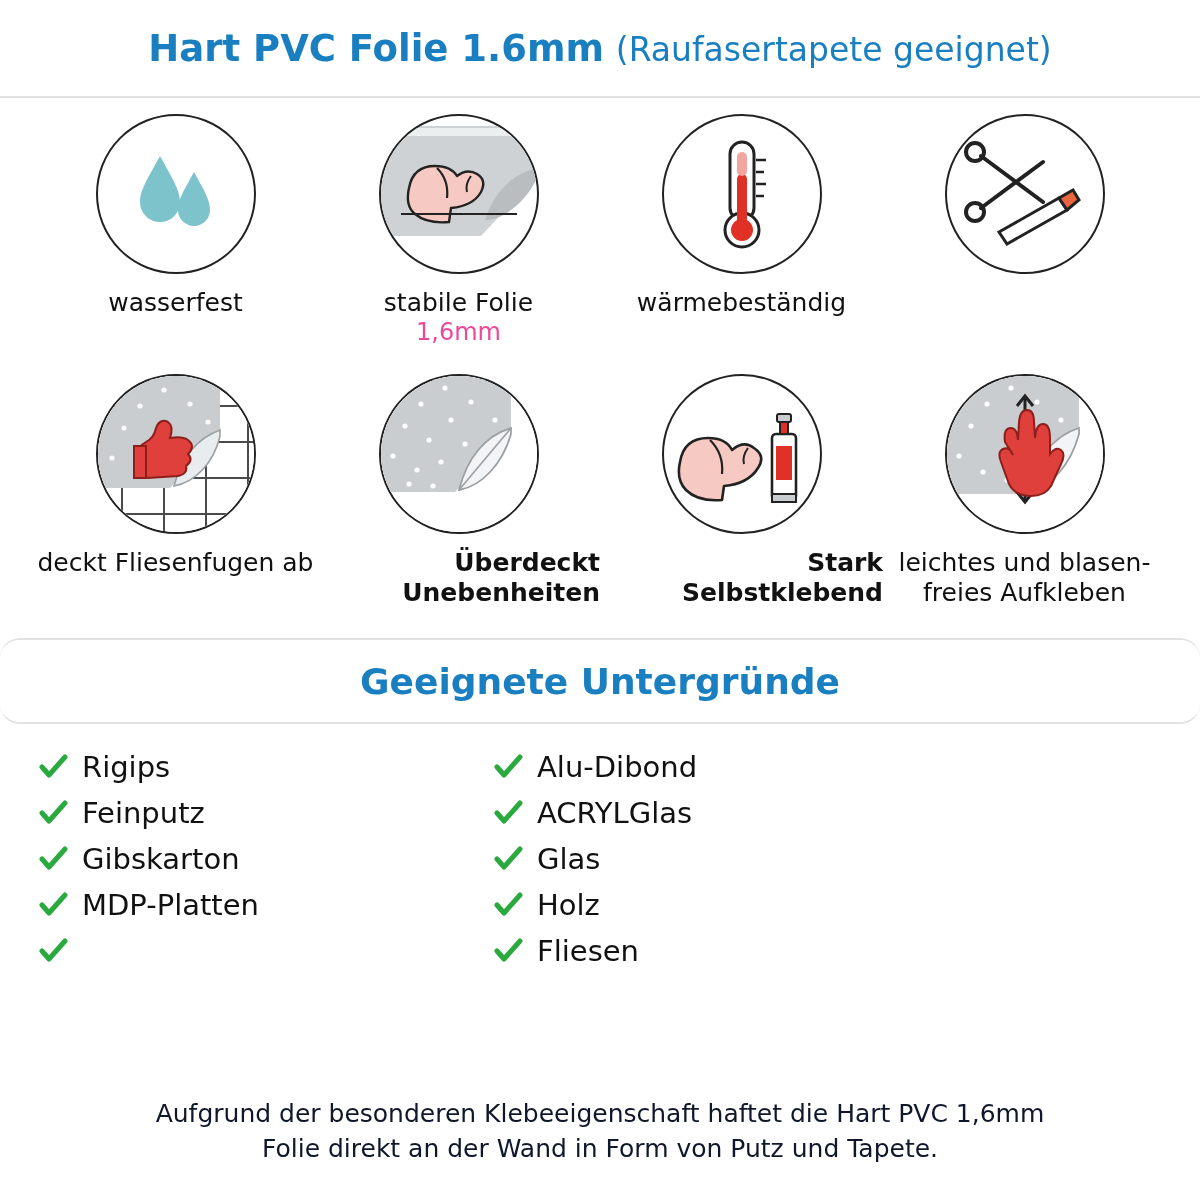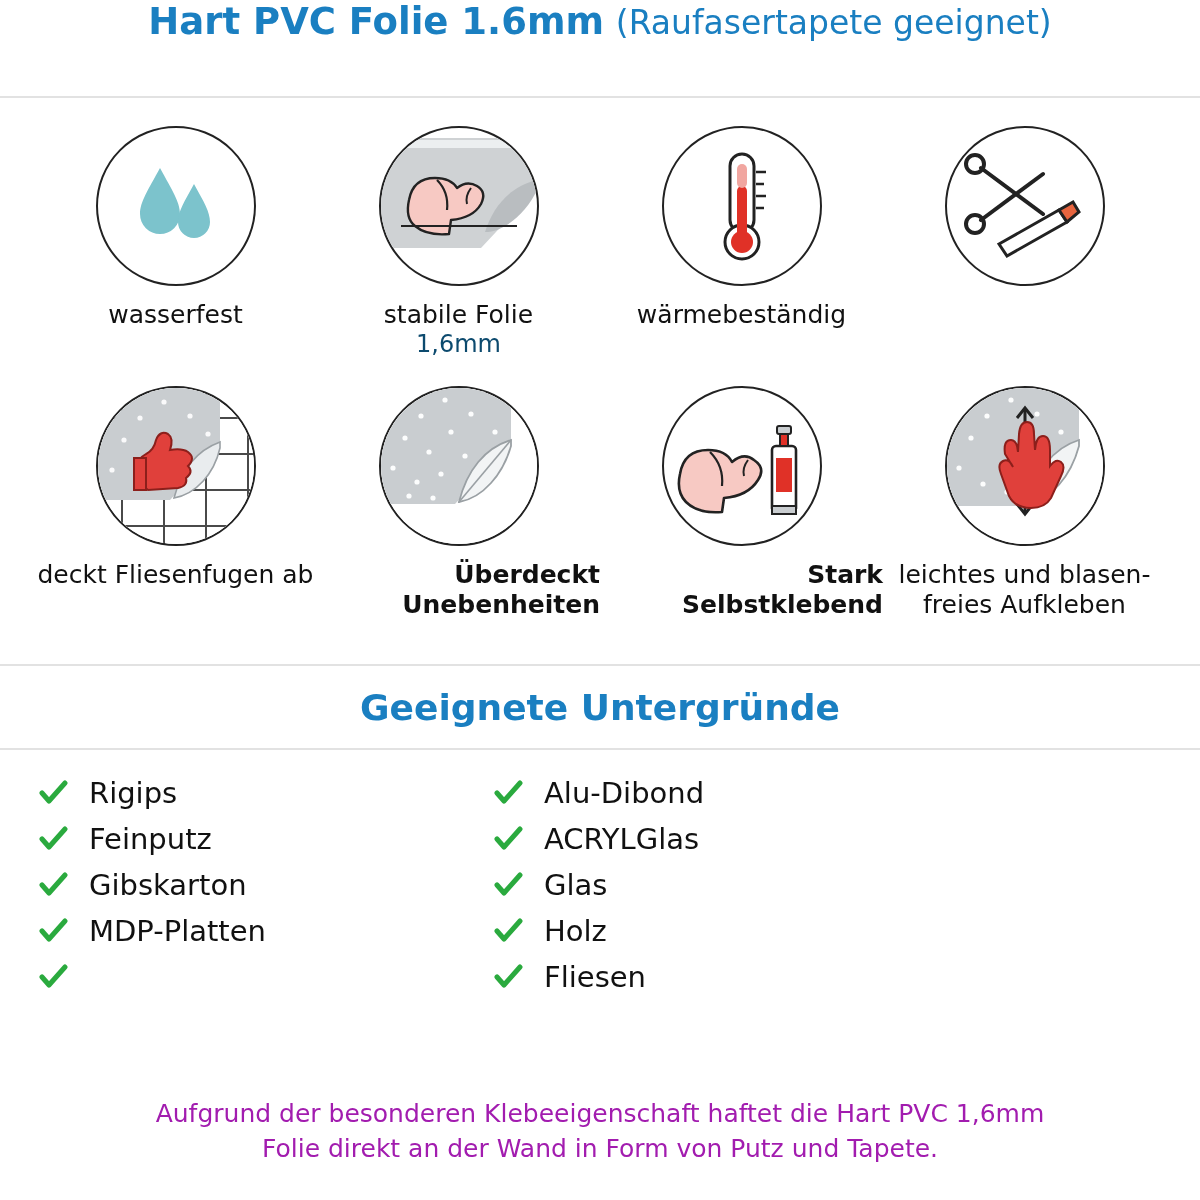--- a/index.html
+++ b/index.html
@@ -18,20 +18,21 @@
     width: 1200px;
     height: 1200px;
     position: relative;
     box-sizing: border-box;
   }
 
   
   .header {
     height: 98px;
     display: flex;
+    align-items: center;
     justify-content: center;
     border-bottom: 2px solid #e2e2e2;
     box-sizing: border-box;
   }
   .header-title {
     font-size: 37px;
     color: #1a7fc1;
     white-space: nowrap;
   }
   .header-title .main {
@@ -40,21 +41,21 @@
   .header-title .sub {
     font-weight: normal;
     font-size: 33px;
   }
 
   
   .features {
     display: grid;
     grid-template-columns: repeat(4, 1fr);
     grid-template-rows: 260px 260px;
-    padding: 28px 34px 0 34px;
+    padding: 16px 34px 0 34px;
     box-sizing: border-box;
   }
   .feature {
     display: flex;
     flex-direction: column;
     align-items: center;
   }
   .circle {
     width: 156px;
     height: 156px;
@@ -70,33 +71,34 @@
     text-align: center;
     font-size: 25px;
     line-height: 1.18;
     color: #111;
   }
   .caption.bold {
     font-weight: bold;
     text-align: right;
   }
   .caption .red {
-    color: #0c4a6e;
+    color: #ec4899;
     font-size: 24px;
   }
 
   
   .section-band {
     border-top: 2px solid #e2e2e2;
     border-bottom: 2px solid #e2e2e2;
     height: 82px;
     display: flex;
     align-items: center;
     justify-content: center;
-    margin-top: 18px;
+    margin-top: 4px;
+    border-radius: 20px;
   }
   .section-title {
     font-size: 36px;
     font-weight: bold;
     color: #1a7fc1;
   }
 
   
   .substrates {
     display: grid;
@@ -105,41 +107,41 @@
     box-sizing: border-box;
   }
   .sub-col {
     display: flex;
     flex-direction: column;
     gap: 4px;
   }
   .sub-item {
     display: flex;
     align-items: center;
-    gap: 21px;
+    gap: 14px;
     font-size: 29px;
     color: #111;
     height: 42px;
   }
   .check {
     flex: none;
     width: 30px;
     height: 30px;
     position: relative;
   }
   .check svg { display: block; }
 
   
   .footer-note {
     position: absolute;
     left: 0;
     right: 0;
     bottom: 34px;
     text-align: center;
-    color: #a21caf;
+    color: #0f172a;
     font-size: 25px;
     line-height: 1.4;
   }
 
   svg { display: block; }
 </style>
 </head>
 <body>
 
 <div class="page">

